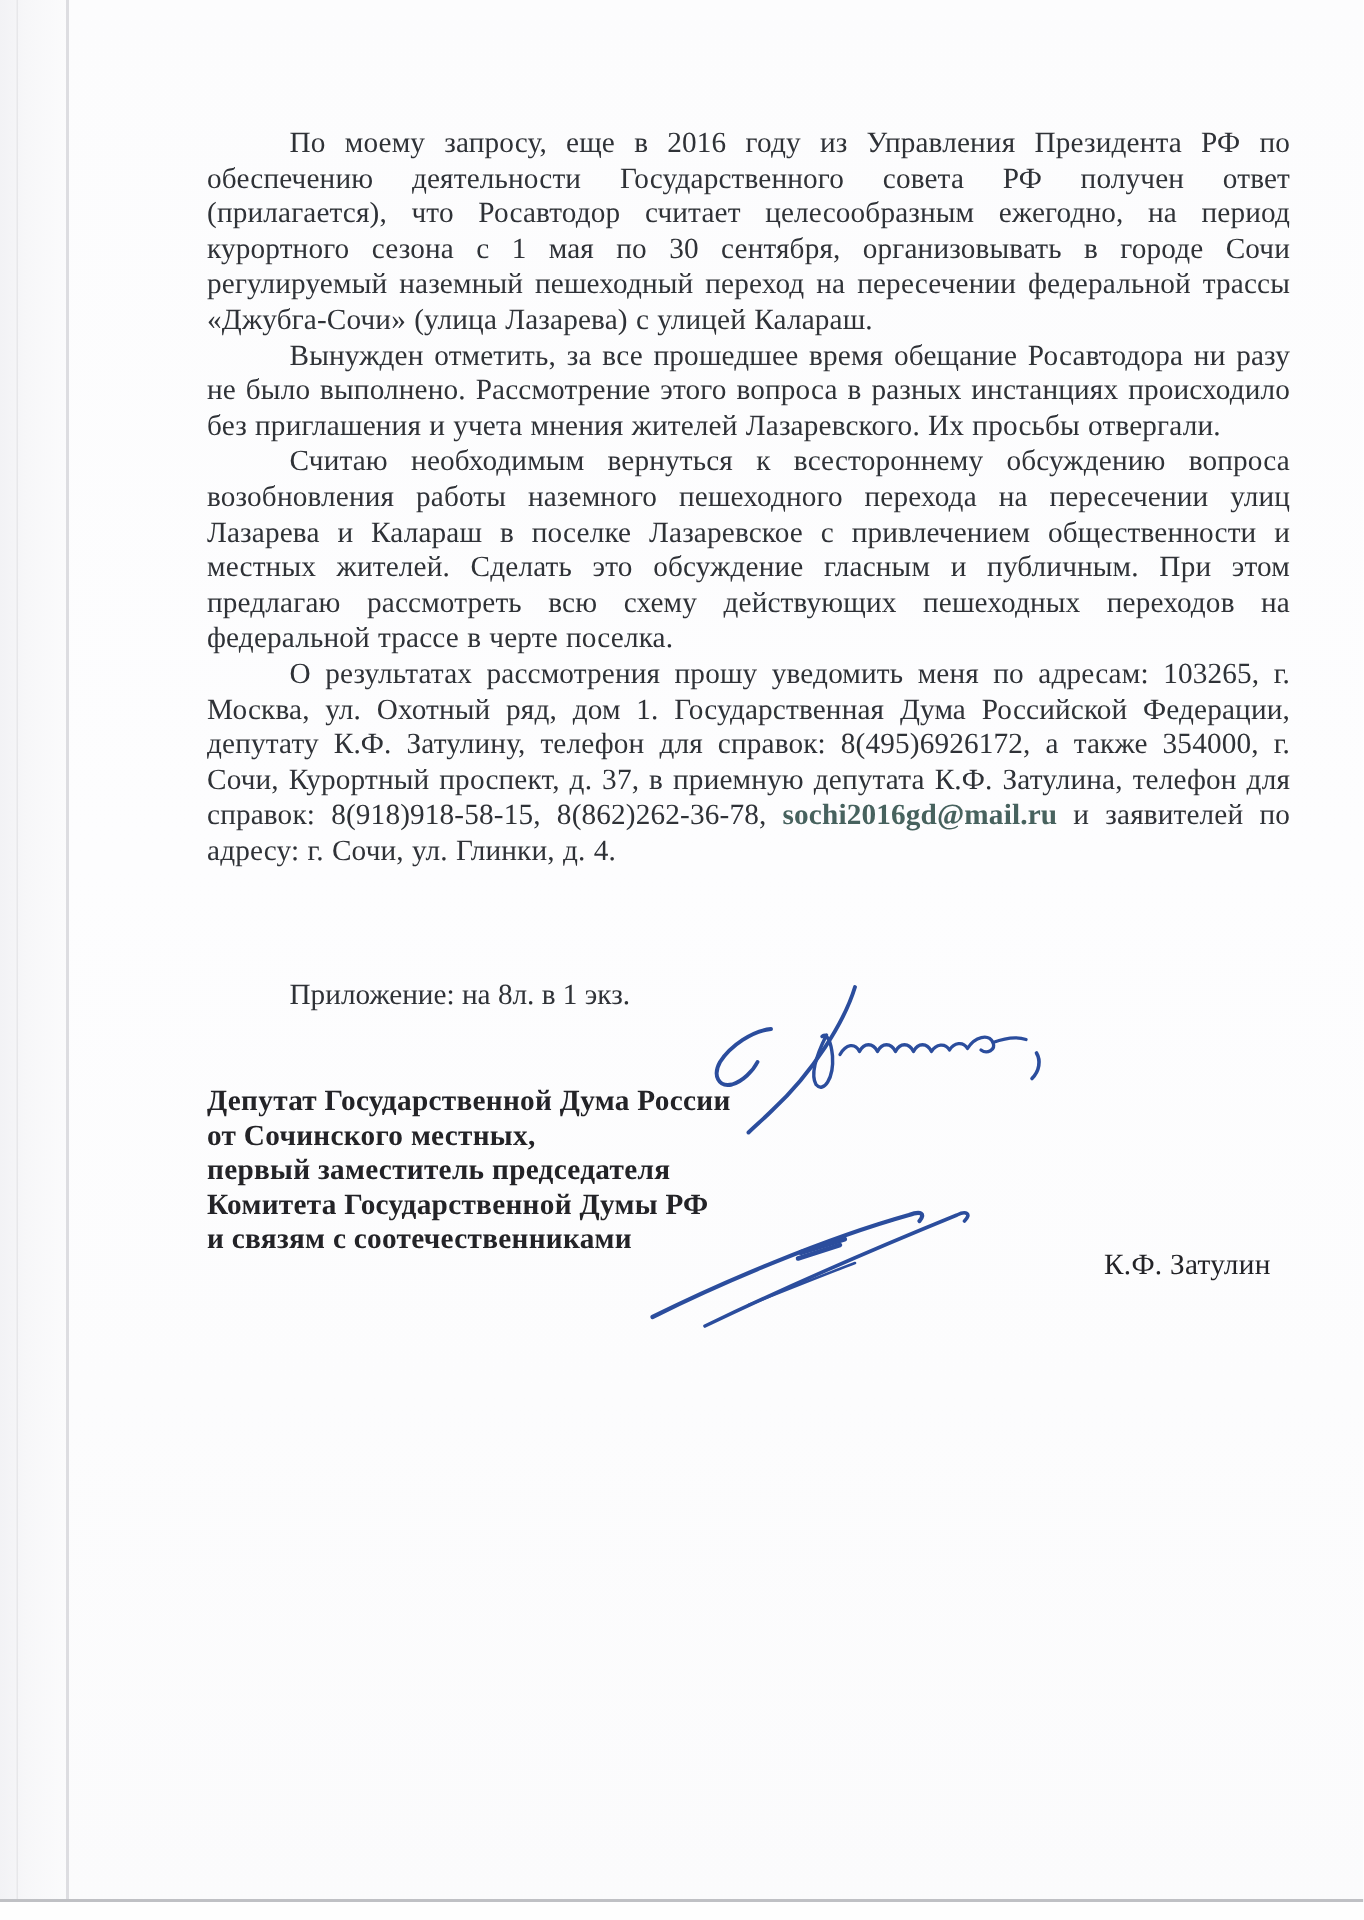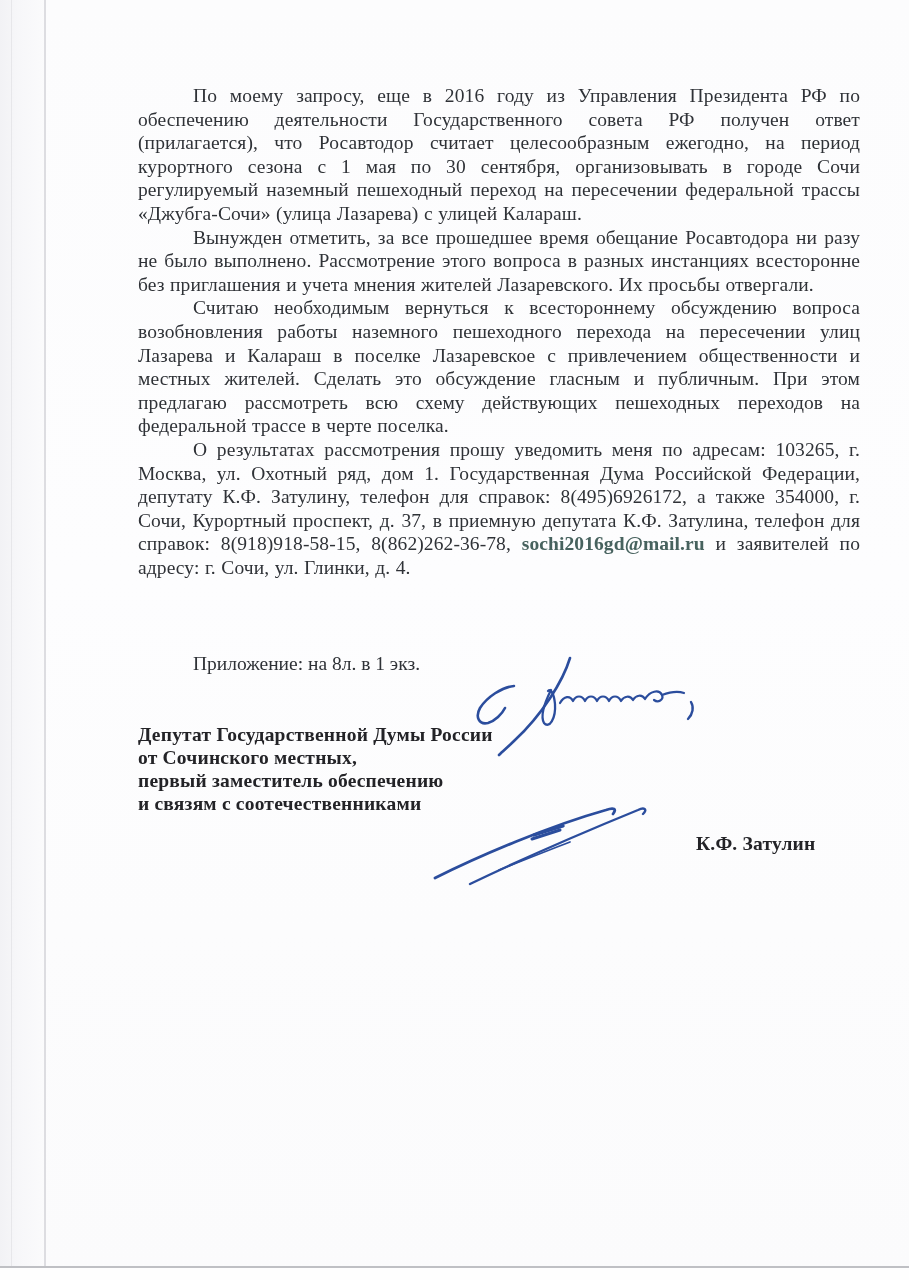--- a/index.html
+++ b/index.html
@@ -42,62 +42,63 @@
     position: absolute; left: 193px; top: 652px; margin: 0;
     font-size: 19.5px; line-height: 23.6px;
   }
 
   .sig-block {
     position: absolute; left: 138px; top: 723px;
     font-weight: bold; font-size: 19.5px; line-height: 23px;
     color: #232327; letter-spacing: 0.2px;
   }
   .signer {
-    position: absolute; left: 696px; top: 833px;
-    font-weight: bold; font-size: 19.5px; color: #232327; letter-spacing: 0.2px;
+    position: absolute; left: 736px; top: 833px;
+    font-weight: normal; font-size: 19.5px; color: #232327; letter-spacing: 0.2px;
   }
 
   .hw { position: absolute; }
   .hw1 { left: 452px; top: 646px; }
   .hw2 { left: 424px; top: 792px; }
   .hw path { fill: none; stroke: #2b4d9d; stroke-linecap: round; stroke-linejoin: round; }
 </style>
 </head>
 <body>
 
 <div class="page">
 
   <div class="edge-strip"></div>
   <div class="edge-line v1"></div>
   <div class="edge-line v2"></div>
   <div class="edge-line h1"></div>
   <div class="below-edge"></div>
 
   <div class="content">
     <p class="para">По моему запросу, еще в 2016 году из Управления Президента РФ по обеспечению деятельности Государственного совета РФ получен ответ (прилагается), что Росавтодор считает целесообразным ежегодно, на период курортного сезона с 1 мая по 30 сентября, организовывать в городе Сочи регулируемый наземный пешеходный переход на пересечении федеральной трассы «Джубга-Сочи» (улица Лазарева) с улицей Калараш.</p>
-    <p class="para">Вынужден отметить, за все прошедшее время обещание Росавтодора ни разу не было выполнено. Рассмотрение этого вопроса в разных инстанциях всесторонне без приглашения и учета мнения жителей Лазаревского. Их просьбы отвергали.</p>
+    <p class="para">Вынужден отметить, за все прошедшее время обещание Росавтодора ни разу не было выполнено. Рассмотрение этого вопроса в разных инстанциях происходило без приглашения и учета мнения жителей Лазаревского. Их просьбы отвергали.</p>
     <p class="para">Считаю необходимым вернуться к всестороннему обсуждению вопроса возобновления работы наземного пешеходного перехода на пересечении улиц Лазарева и Калараш в поселке Лазаревское с привлечением общественности и местных жителей. Сделать это обсуждение гласным и публичным. При этом предлагаю рассмотреть всю схему действующих пешеходных переходов на федеральной трассе в черте поселка.</p>
     <p class="para"><span>О результатах рассмотрения прошу уведомить меня по адресам: 103265, г. Москва, ул. Охотный ряд, дом 1. Государственная Дума Российской Федерации, депутату К.Ф. Затулину, телефон для справок: 8(495)6926172, а также 354000, г. Сочи, Курортный проспект, д. 37, в приемную депутата К.Ф. Затулина, телефон для справок: 8(918)918-58-15, 8(862)262-36-78, </span><span class="email">sochi2016gd@mail.ru</span><span> и заявителей по адресу: г. Сочи, ул. Глинки, д. 4.</span></p>
   </div>
 
   <p class="attachment">Приложение: на 8л. в 1 экз.</p>
 
   <svg class="hw hw1" width="300" height="118" viewBox="0 0 300 118" aria-label="С уважением,">
     <path d="M 62,40 C 50,41 35,51 28,62 C 23,71 27,79 36,77 C 43,75 50,68 53,62" stroke-width="2.6"></path>
     <path d="M 118,12 C 111,35 90,69 63,94 C 57,100 51,105 47,109" stroke-width="2.6"></path>
     <path d="M 99,44 C 93,56 88,70 92,77 C 97,83 104,73 103,58 C 102,48 99,42 96,45" stroke-width="2.3"></path>
     <path d="M 108,57 C 112,50 118,49 121,55 C 124,49 130,49 133,55 C 136,49 142,49 145,55 C 148,49 154,49 157,55 C 160,49 166,49 169,55 C 172,50 178,49 181,54 C 184,49 190,48 193,53 C 198,45 207,43 210,49 C 212,54 206,57 202,54" stroke-width="2.2"></path>
     <path d="M 210,49 C 218,46 226,45 232,47" stroke-width="2.2"></path>
     <path d="M 239,56 C 242,61 241,68 236,73" stroke-width="2.4"></path>
   </svg>
 
   <div class="sig-block">
-    <div>Депутат Государственной Думы России</div>
+    <div>Депутат Государственной Дума России</div>
     <div>от Сочинского местных,</div>
-    <div>первый заместитель обеспечению</div>
+    <div>первый заместитель председателя</div>
+    <div>Комитета Государственной Думы РФ</div>
     <div>и связям с соотечественниками</div>
   </div>
 
   <div class="signer">К.Ф. Затулин</div>
 
   <svg class="hw hw2" width="240" height="100" viewBox="0 0 240 100" aria-label="подпись">
     <path d="M 11,86 C 55,64 125,34 182,18 C 190,15 193,17 189,22" stroke-width="2.8"></path>
     <path d="M 46,92 C 100,66 165,38 214,18 C 220,15 224,17 219,22" stroke-width="2.4"></path>
     <path d="M 75,78 C 100,68 125,58 146,50" stroke-width="1.7"></path>
     <path d="M 110,43 L 139,34" stroke-width="3.4"></path>

